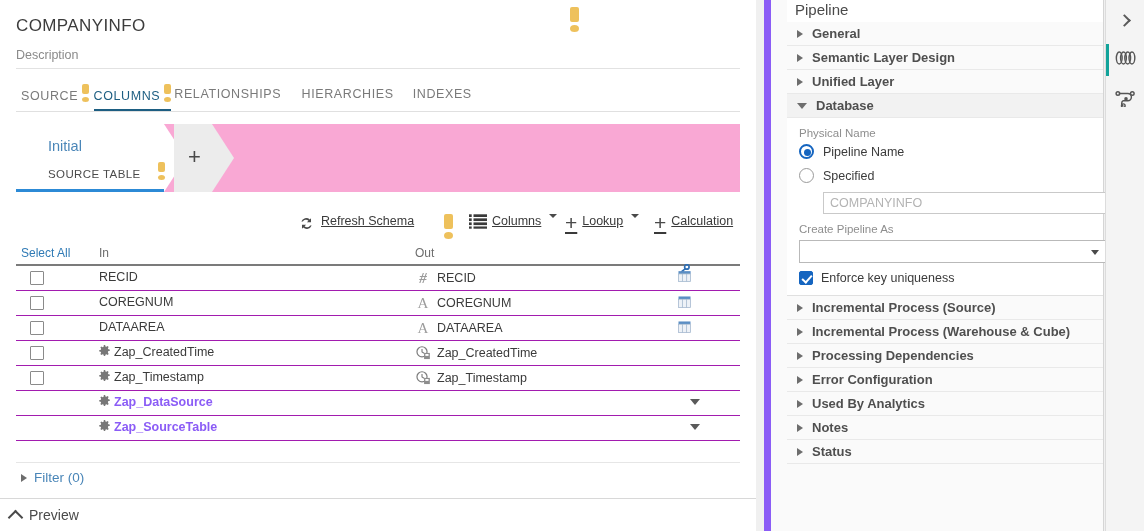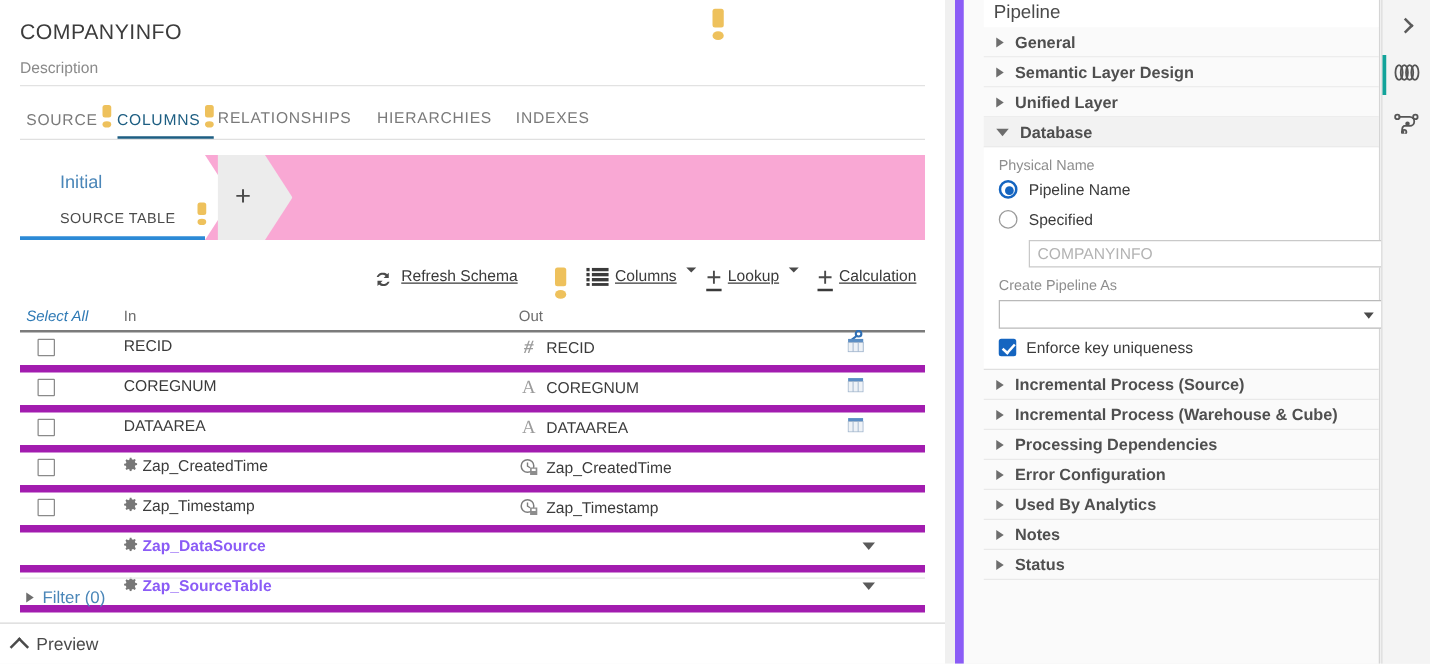--- a/index.html
+++ b/index.html
@@ -94,21 +94,21 @@
   }
 
   
   .grid { position: absolute; left: 16px; top: 246px; width: 724px; }
   .grid-head {
     position: relative; height: 20px; border-bottom: 2px solid #7b7b7b;
   }
   .gh { position: absolute; top: 0; font-size: 12px; color: #6d6d6d; }
   .gh.link { color: #2f7ab5; cursor: pointer; }
   .grow {
-    position: relative; height: 32px; border-bottom: 6px solid #a21caf;
+    position: relative; height: 25px; border-bottom: 1px solid #a21caf;
   }
   .cb {
     position: absolute; left: 14px; top: 5px; width: 14px; height: 14px;
     border: 1px solid #8a8a8a; background: #fff; border-radius: 1px; cursor: pointer;
   }
   .c-in {
     position: absolute; left: 83px; top: 4px; font-size: 12.5px; color: #3b3b3b;
     display: flex; align-items: center; gap: 4px;
   }
   .c-in.bold { font-weight: bold; color: #8b5cf6; }
@@ -300,21 +300,21 @@
         <span class="caret-dn"></span>
       </div>
       <div class="tb-item" style="left:638px;">
         <span class="tb-plus">+</span>
         <span>Calculation</span>
       </div>
     </div>
 
     <div class="grid">
       <div class="grid-head">
-        <span class="gh link" style="left:5px;font-style:italic;">Select All</span>
+        <span class="gh link" style="left:5px;">Select All</span>
         <span class="gh" style="left:83px;">In</span>
         <span class="gh" style="left:399px;">Out</span>
       </div>
       <div id="grid-rows">
           <div class="grow">
             <span class="cb"></span>
             <span class="c-in">
               <span>RECID</span>
             </span>
             <span class="c-out">

